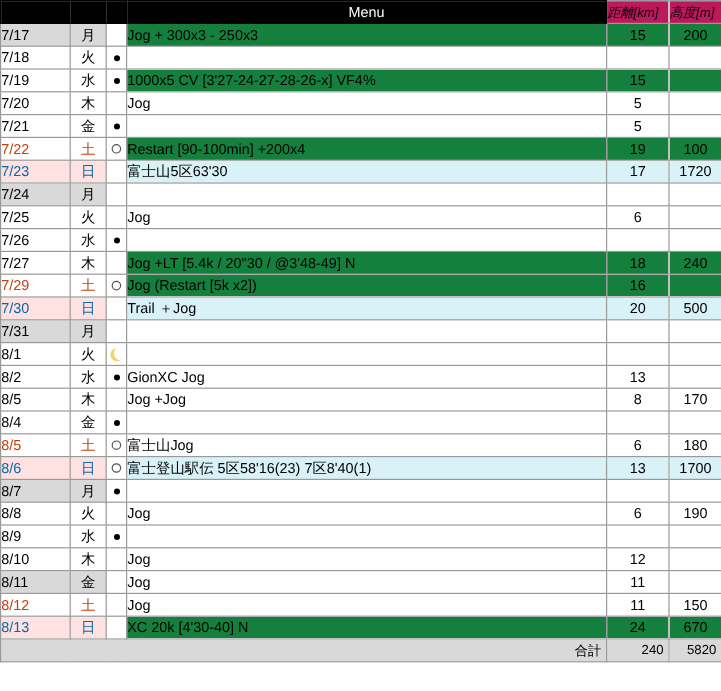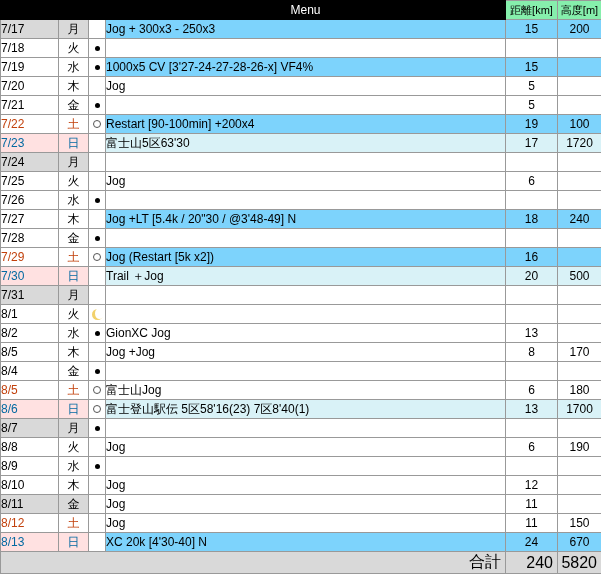--- a/index.html
+++ b/index.html
@@ -50,25 +50,26 @@
     border: 1px solid #000000;
   }
   tr.header th.h-menu {
     background: #000000;
     color: #ffffff;
     text-align: center;
     border: 1px solid #000000;
     font-size: 12px;
   }
   tr.header th.h-dist, tr.header th.h-elev {
-    background: #86efac;
+    background: #be185d;
     color: #000000;
-    text-align: center;
+    text-align: left;
     font-size: 11px;
     border: 1px solid #999999;
+    font-style: italic;
   }
 
   
   td.date {
     text-align: left;
     padding-right: 4px;
     font-size: 12px;
   }
   td.dow {
     text-align: center;
@@ -96,21 +97,21 @@
   .bg-mon  { background: #d9d9d9; }
   .bg-plain{ background: #ffffff; }
   .bg-gray { background: #d9d9d9; }
   .bg-pink { background: #ffe1e1; }
 
   .fg-sun { color: #0369a1; margin-left: 20px; }
   .fg-sat { color: #c2410c; }
   .fg-norm{ color: #000000; }
 
   
-  .row-green  td.menu, .row-green td.num { background: #7dd3fc; }
+  .row-green  td.menu, .row-green td.num { background: #15803d; }
   .row-cyan   td.menu, .row-cyan td.num  { background: #d9f2f7; }
   .row-white  td.menu, .row-white td.num { background: #ffffff; }
 
   .bold { font-weight: bold; }
 
   
   .dot {
     display: inline-block;
     width: 5px; height: 5px;
     border-radius: 50%;
@@ -138,21 +139,21 @@
     position: absolute;
     left: 3px; top: -1px;
     width: 9px; height: 11px;
     border-radius: 50%;
     background: #ffffff;
   }
 
   
   tr.total td {
     background: #d9d9d9;
-    font-size: 16px;
+    font-size: 11px;
   }
   tr.total td.label {
     text-align: right;
     padding-right: 4px;
   }
   tr.total td.num {
     text-align: right;
     padding-right: 4px;
   }
 </style>
@@ -261,28 +262,20 @@
           <td class="num"></td>
         </tr>
         <tr class="row-green">
           <td class="date bg-plain fg-norm">7/27</td>
           <td class="dow bg-plain fg-norm">木</td>
           <td class="mark bg-plain"></td>
           <td class="menu">Jog +LT [5.4k / 20"30 / @3'48-49] N</td>
           <td class="num">18</td>
           <td class="num">240</td>
         </tr>
-        <tr class="row-white">
-          <td class="date bg-plain fg-norm">7/28</td>
-          <td class="dow bg-plain fg-norm">金</td>
-          <td class="mark bg-plain"><span class="dot"></span></td>
-          <td class="menu"></td>
-          <td class="num"></td>
-          <td class="num"></td>
-        </tr>
         <tr class="row-green">
           <td class="date bg-plain fg-sat">7/29</td>
           <td class="dow bg-sat fg-sat">土</td>
           <td class="mark bg-plain"><span class="ring"></span></td>
           <td class="menu">Jog (Restart [5k x2])</td>
           <td class="num">16</td>
           <td class="num"></td>
         </tr>
         <tr class="row-cyan">
           <td class="date bg-pink fg-sun">7/30</td>

